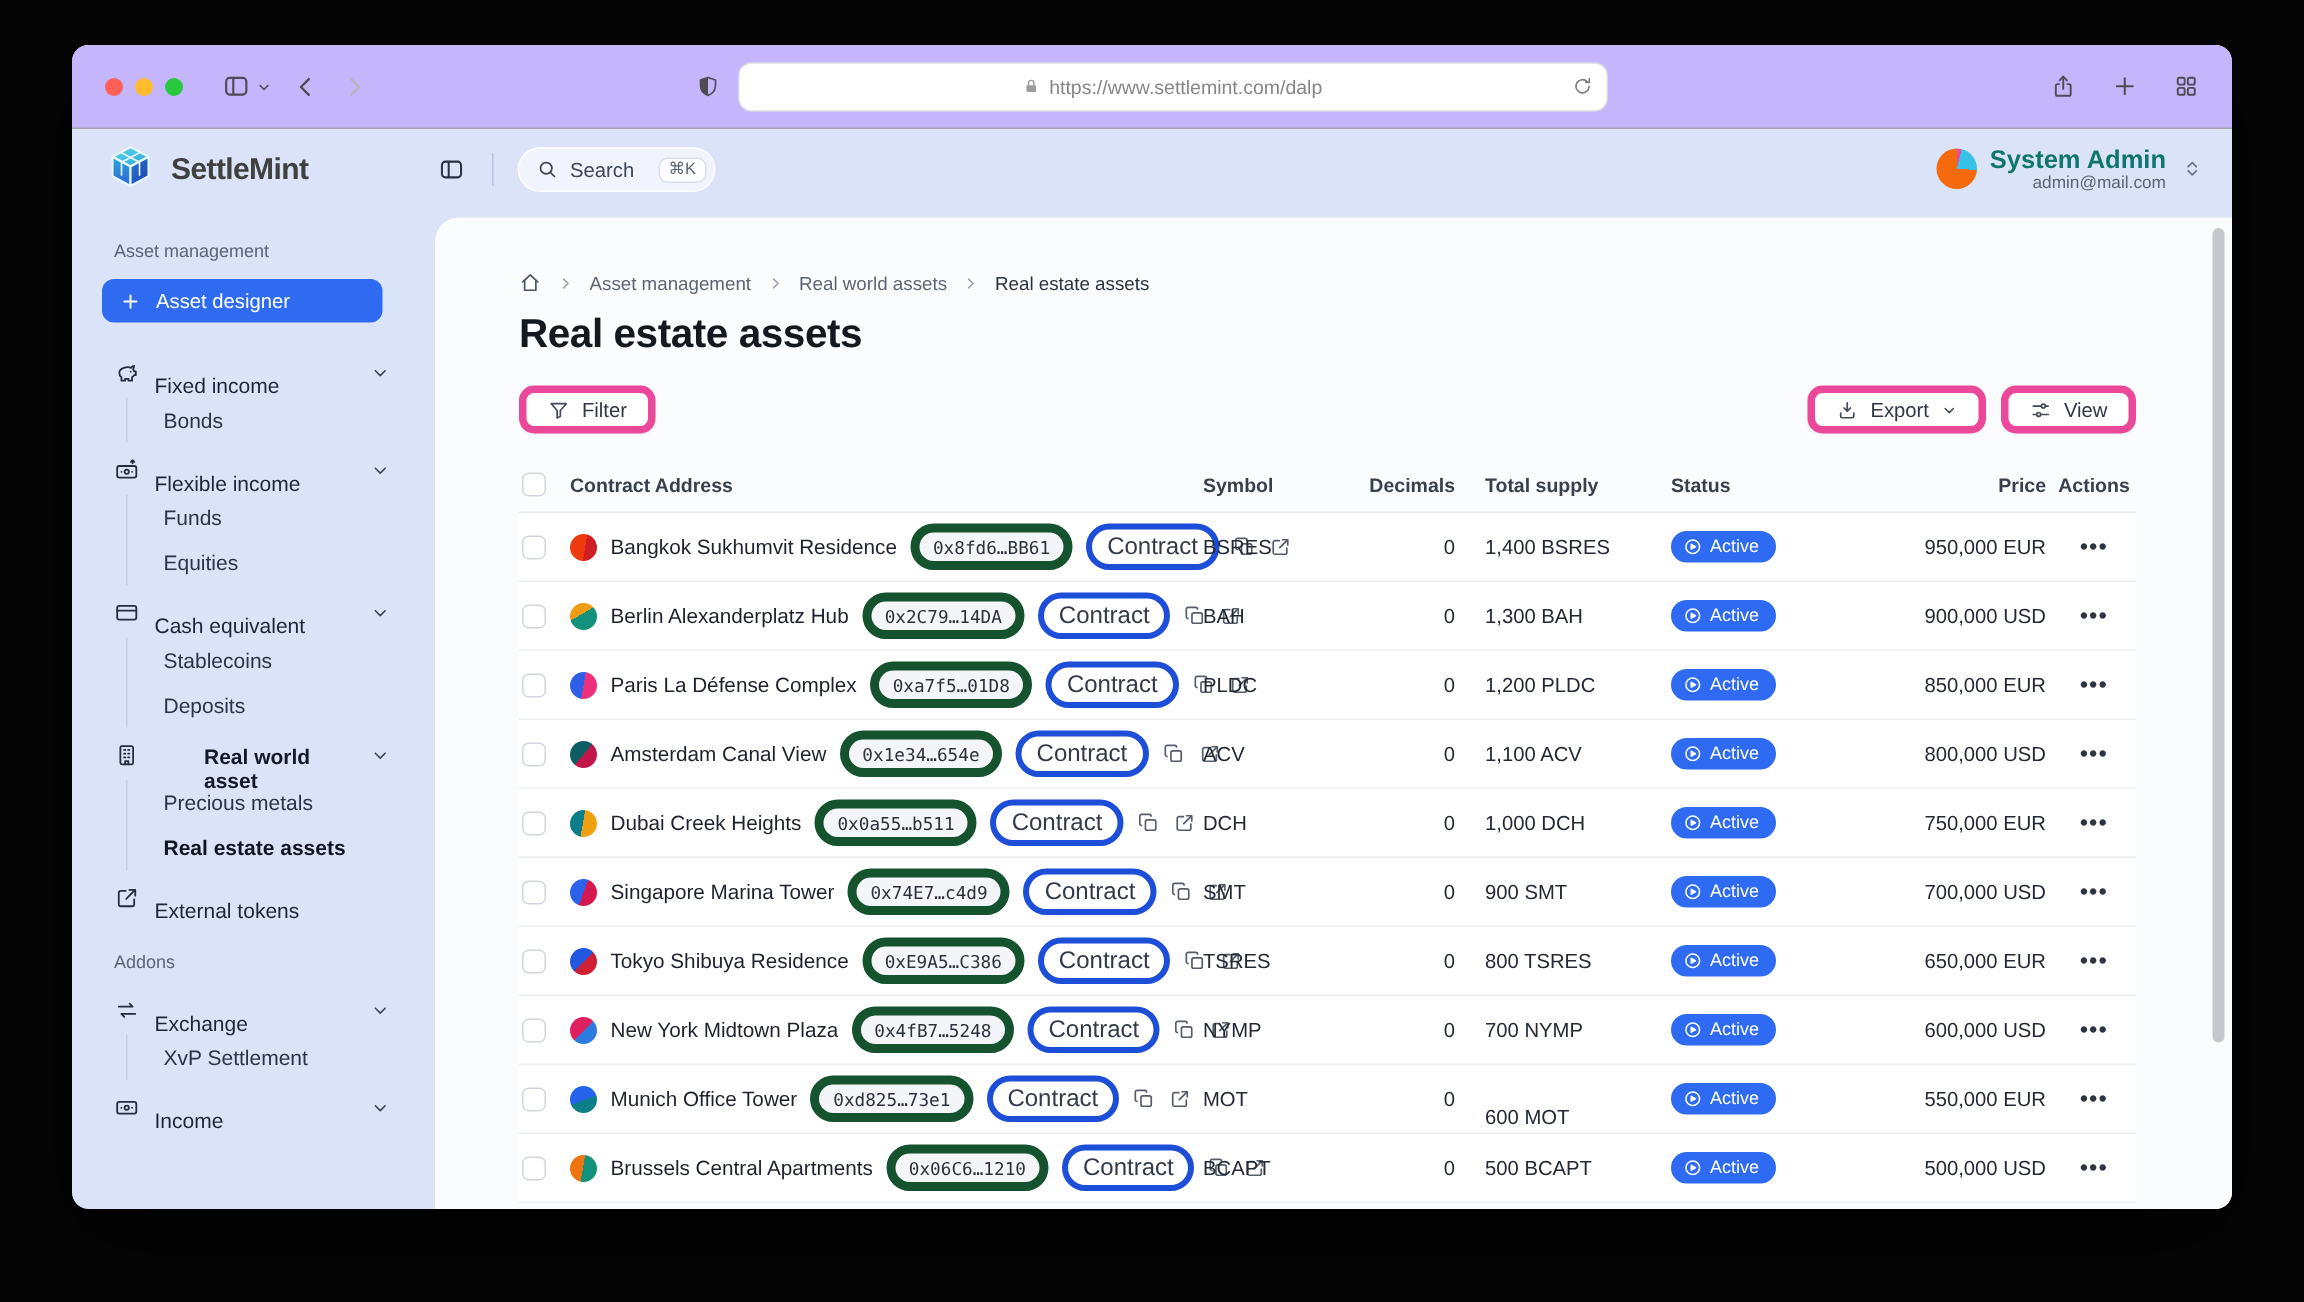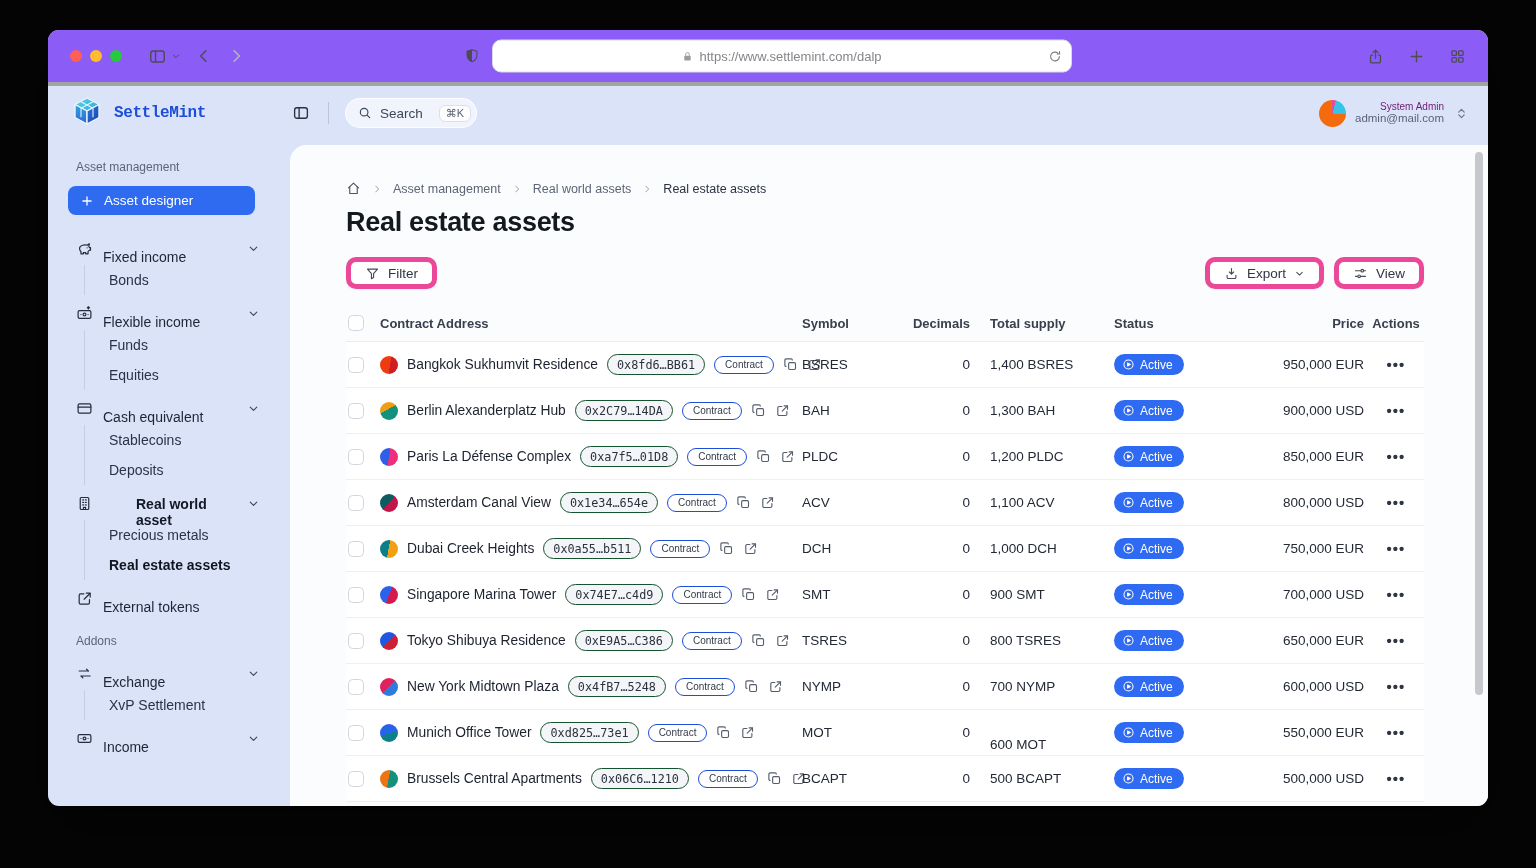--- a/index.html
+++ b/index.html
@@ -2,45 +2,45 @@
 <html><head>
 <meta charset="utf-8">
 <style>
   * { box-sizing: border-box; margin: 0; padding: 0; }
   html,body { width:1536px; height:868px; background:#050505; font-family:"Liberation Sans","DejaVu Sans",sans-serif; }
   .stage { position:relative; width:1536px; height:868px; background:#050505; overflow:hidden; }
   .window { position:absolute; left:48px; top:30px; width:1440px; height:776px; border-radius:11px; overflow:hidden;
             background:#dbe3f8; box-shadow:0 18px 60px rgba(0,0,0,.6); display:flex; flex-direction:column; }
 
   
-  .chrome { height:56px; background:#8b5cf6; border-bottom:4px solid #a3a3a3; display:flex; align-items:center; position:relative; flex:none; }
+  .chrome { height:56px; background:#c4b5fd; border-bottom:1px solid #a3a3a3; display:flex; align-items:center; position:relative; flex:none; }
   .traffic { display:flex; gap:8px; margin-left:22px; }
   .light { width:12px; height:12px; border-radius:50%; }
   .light.red{background:#ff5f57}.light.yellow{background:#febc2e}.light.green{background:#28c840}
   .chrome-ic { color:#4c4c52; display:inline-flex; align-items:center; justify-content:center; }
   .chrome-ic.dim { color:#b6b6bc; }
   .chrome-left { display:flex; align-items:center; gap:14px; margin-left:26px; }
   .url-wrap { position:absolute; left:50%; top:50%; transform:translate(-50%,-50%); display:flex; align-items:center; gap:12px; }
   .url-bar { width:580px; height:33px; background:#ffffff; border:1px solid #dcdce0; border-radius:9px; display:flex; align-items:center; justify-content:center; position:relative; color:#85858b; font-size:13px; }
   .url-bar .lock { margin-right:6px; color:#9a9aa0; display:inline-flex; }
   .url-bar .refresh { position:absolute; right:9px; color:#7d7d83; display:inline-flex; }
   .chrome-right { position:absolute; right:22px; display:flex; align-items:center; gap:24px; }
 
   
   .app-header { height:54px; display:flex; align-items:center; flex:none; background:#dbe3f8; }
   .brand-zone { width:230px; display:flex; align-items:center; gap:10px; padding-left:22px; flex:none; }
-  .brand-text { font-size:16px; font-weight:800; letter-spacing:-.4px; color:#1d4ed8;font-family:Liberation Mono, monospace; }
+  .brand-text { font-size:20px; font-weight:800; letter-spacing:-.4px; color:#404040; }
   .hdr-toggle { margin-left:14px; color:#2a3142; display:inline-flex; }
   .hdr-divider { width:1px; height:22px; background:#b9c3e2; margin:0 16px 0 18px; }
   .search-pill { display:flex; align-items:center; gap:8px; width:132px; height:30px; border-radius:999px; background:rgba(255,255,255,.62); border:1px solid rgba(255,255,255,.8); padding:0 5px 0 12px; color:#3e4758; font-size:13.5px; }
   .search-pill .kbd { margin-left:auto; background:#fdfdfe; border:1px solid #d9dff1; border-radius:6px; font-size:11px; color:#5a6375; padding:2px 6px; line-height:1; }
   .user-zone { margin-left:auto; display:flex; align-items:center; gap:9px; padding-right:20px; }
   .user-avatar { width:27px; height:27px; border-radius:50%; background:conic-gradient(#e84b9b 0 4%, #35c4e8 4% 26%, #f46a0c 26% 100%); flex:none; }
   .user-meta { text-align:right; line-height:1.15; }
-  .user-name { font-size:10px; color:#701a75; font-weight:400; }
+  .user-name { font-size:17px; color:#0f766e; font-weight:700; }
   .user-email { font-size:11.5px; color:#59637a; }
   .unfold { color:#6b7590; display:inline-flex; margin-left:2px; }
 
   
   .app-body { flex:1; display:flex; min-height:0; position:relative; }
   .sidebar { width:230px; flex:none; padding:14px 14px 0 20px; overflow:hidden; }
   .side-label { font-size:12px; color:#5b6478; margin:6px 0 12px 8px; }
   .designer-btn { display:flex; align-items:center; gap:10px; width:187px; height:29px; background:#2e6bf0; border:none; border-radius:8px; color:#fff; font-size:13.5px; padding:0 12px; font-family:inherit; cursor:pointer; }
   .nav { margin-top:18px; }
   .nav-item { display:flex; align-items:center; gap:10px; height:31px; padding:0 4px 0 8px; border-radius:7px; cursor:pointer; }
@@ -69,22 +69,22 @@
   .table { margin-top:16px; }
   .t-head, .t-row { display:grid; grid-template-columns: 34px minmax(0,1fr) 96px 76px 130px 146px 118px 56px; align-items:center; }
   .t-head { height:37px; font-size:13px; font-weight:600; color:#39404d; border-bottom:1px solid #e8ebf0; }
   .t-row { height:46px; border-bottom:1px solid #edeff3; background:#fff; }
   .cell-r { text-align:right; padding-right:4px; }
   .cell-c { text-align:center; }
   .checkbox { width:16px; height:16px; border:1.4px solid #d2d6de; border-radius:4.5px; background:#fff; cursor:pointer; }
   .name-cell { display:flex; align-items:center; gap:9px; min-width:0; }
   .row-avatar { width:18px; height:18px; border-radius:50%; flex:none; }
   .asset-name { font-size:13.8px; color:#1c222e; font-weight:500; white-space:nowrap; }
-  .addr-pill { font-family:"DejaVu Sans Mono","Liberation Mono",monospace; font-size:11.8px; color:#2c323d; background:#f4f5f8; border:1px solid #14532d; border-radius:999px; padding:2.5px 9px; white-space:nowrap; cursor:pointer; }
-  .tag-pill { font-size:10px; color:#333b49; background:#fff; border:1px solid #1d4ed8; border-radius:999px; padding:2.5px 10px; white-space:nowrap; cursor:pointer; }
+  .addr-pill { font-family:"DejaVu Sans Mono","Liberation Mono",monospace; font-size:11.8px; color:#2c323d; background:#f4f5f8; border:6px solid #14532d; border-radius:999px; padding:2.5px 9px; white-space:nowrap; cursor:pointer; }
+  .tag-pill { font-size:16px; color:#333b49; background:#fff; border:4px solid #1d4ed8; border-radius:999px; padding:2.5px 10px; white-space:nowrap; cursor:pointer; }
   .mini-ic { display:inline-flex; color:#555d6a; cursor:pointer; flex:none; }
   .sym, .dec, .sup, .price { font-size:13.5px; color:#232a36; }
   .status-badge { display:inline-flex; align-items:center; gap:5px; background:#2e6bf2; color:#fff; font-size:12px; border-radius:999px; padding:3.5px 11px 3.5px 8px; }
   .status-badge .sic { display:inline-flex; }
   .actions-dots { font-size:15px; font-weight:700; color:#2e3540; letter-spacing:1px; cursor:pointer; }
 
   .scroll-thumb { position:absolute; right:5px; top:12px; width:8px; height:543px; border-radius:4px; background:#c6c8ce; }
 </style>
 </head>
 <body>

